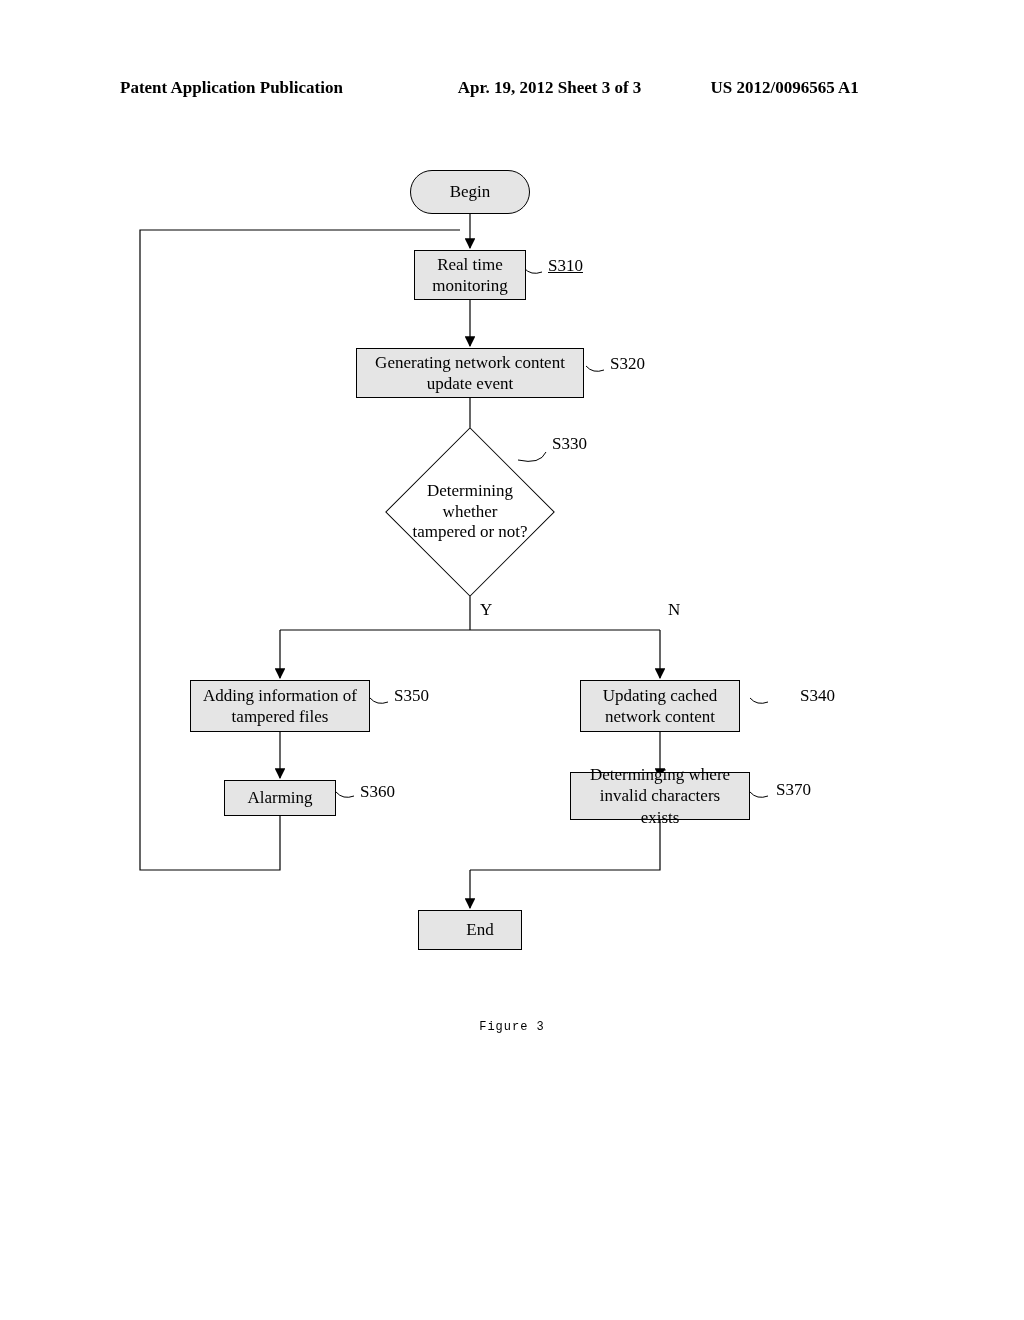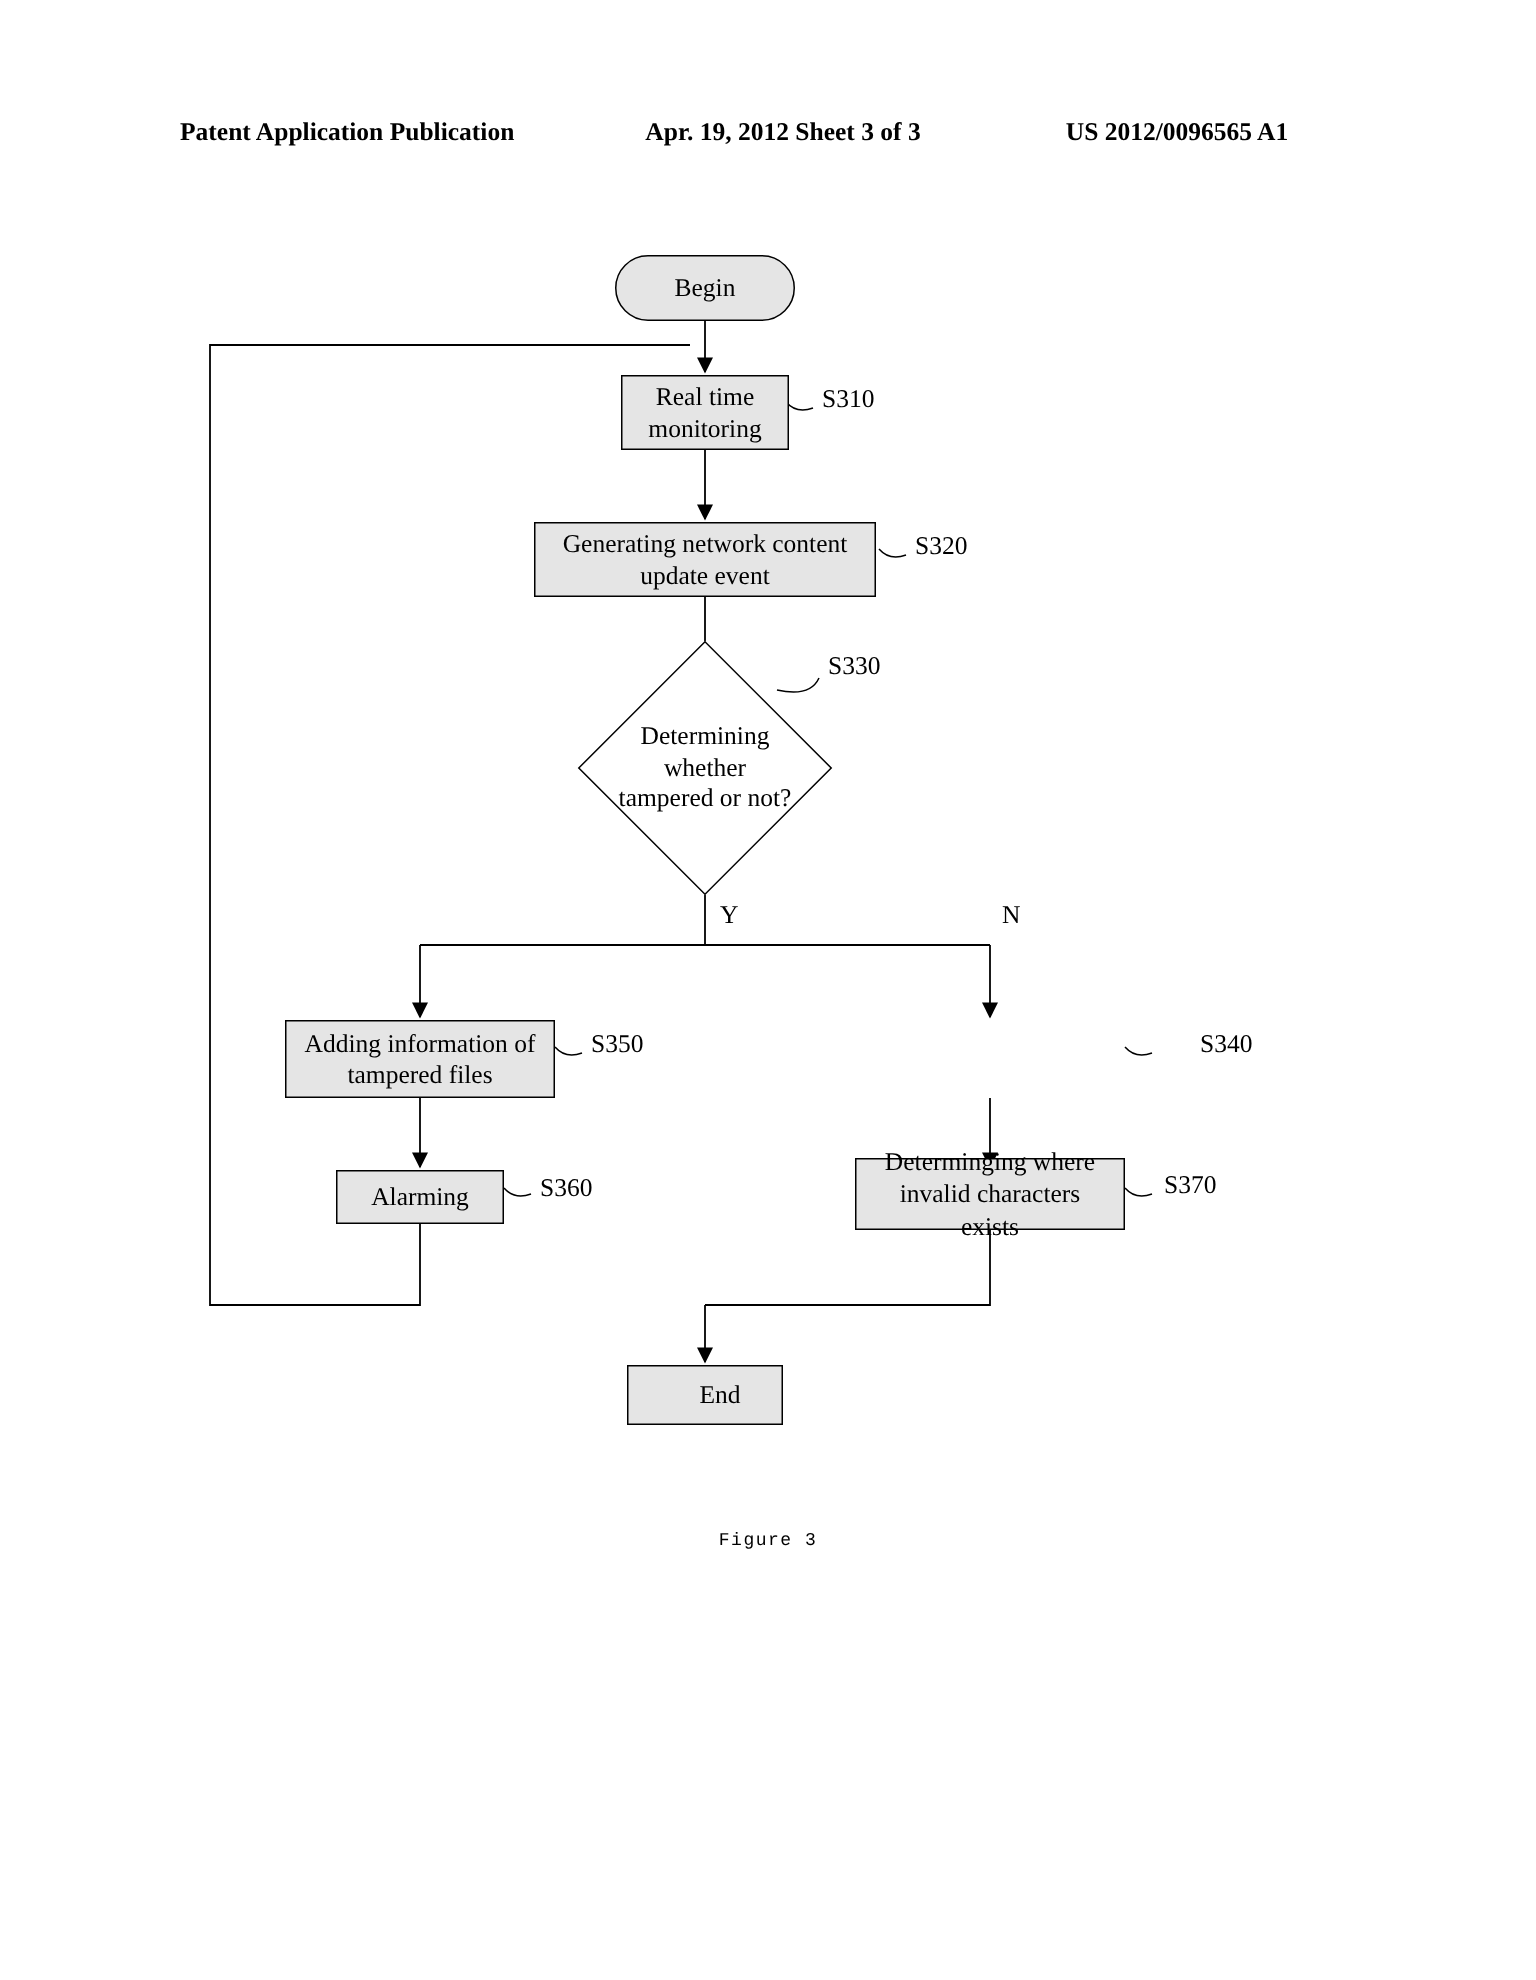--- a/index.html
+++ b/index.html
@@ -15,21 +15,21 @@
     position: absolute;
     top: 78px;
     left: 0; right: 0;
     display: flex;
     font-weight: bold;
     font-size: 17px;
     padding: 0 120px;
     gap: 24px;
   }
   .hdr-left { flex: 1; text-align: left; }
-  .hdr-mid  { flex: 1; text-align: center; padding-left: 20px;}
+  .hdr-mid  { flex: 1; text-align: right; padding-left: 20px;}
   .hdr-right{ flex: 1; text-align: center; }
 
   .canvas {
     position: absolute;
     top: 170px;
     left: 100px;
     width: 824px;
     height: 900px;
   }
 
@@ -144,21 +144,21 @@
   </svg>
 
   <div class="node terminator" style="left:310px; top:0; width:120px; height:44px;">
     <span>Begin</span>
   </div>
 
   <div class="node" style="left:314px; top:80px; width:112px; height:50px; white-space:pre-line;">
     <span>Real time
 monitoring</span>
   </div>
-  <span class="lbl" style="left:448px; top:86px;">S310</span>
+  <span class="lbl" style="left:448px; top:86px;text-decoration:underline;">S310</span>
 
   <div class="node" style="left:256px; top:178px; width:228px; height:50px; white-space:pre-line;">
     <span>Generating network content
 update event</span>
   </div>
   <span class="lbl" style="left:510px; top:184px;">S320</span>
 
   <div class="diamond-wrap" style="left:310px; top:282px; width:120px; height:120px;">
     <div class="diamond"></div>
     <div class="diamond-text" style="white-space:pre-line; width:180px;">Determining whether
@@ -173,20 +173,24 @@
     <span>Adding information of
 tampered files</span>
   </div>
   <span class="lbl" style="left:294px; top:516px;">S350</span>
 
   <div class="node" style="left:124px; top:610px; width:112px; height:36px;">
     <span>Alarming</span>
   </div>
   <span class="lbl" style="left:260px; top:612px;">S360</span>
 
+  <div class="node" style="left:480px; top:510px; width:160px; height:52px; white-space:pre-line;">
+    <span>Updating cached
+network content</span>
+  </div>
   <span class="lbl" style="left:700px; top:516px;">S340</span>
 
   <div class="node" style="left:470px; top:602px; width:180px; height:48px; white-space:pre-line;">
     <span>Determinging where
 invalid characters exists</span>
   </div>
   <span class="lbl" style="left:676px; top:610px;">S370</span>
 
   <div class="node" style="left:318px; top:740px; width:104px; height:40px;padding-left:28px;">
     <span>End</span>

